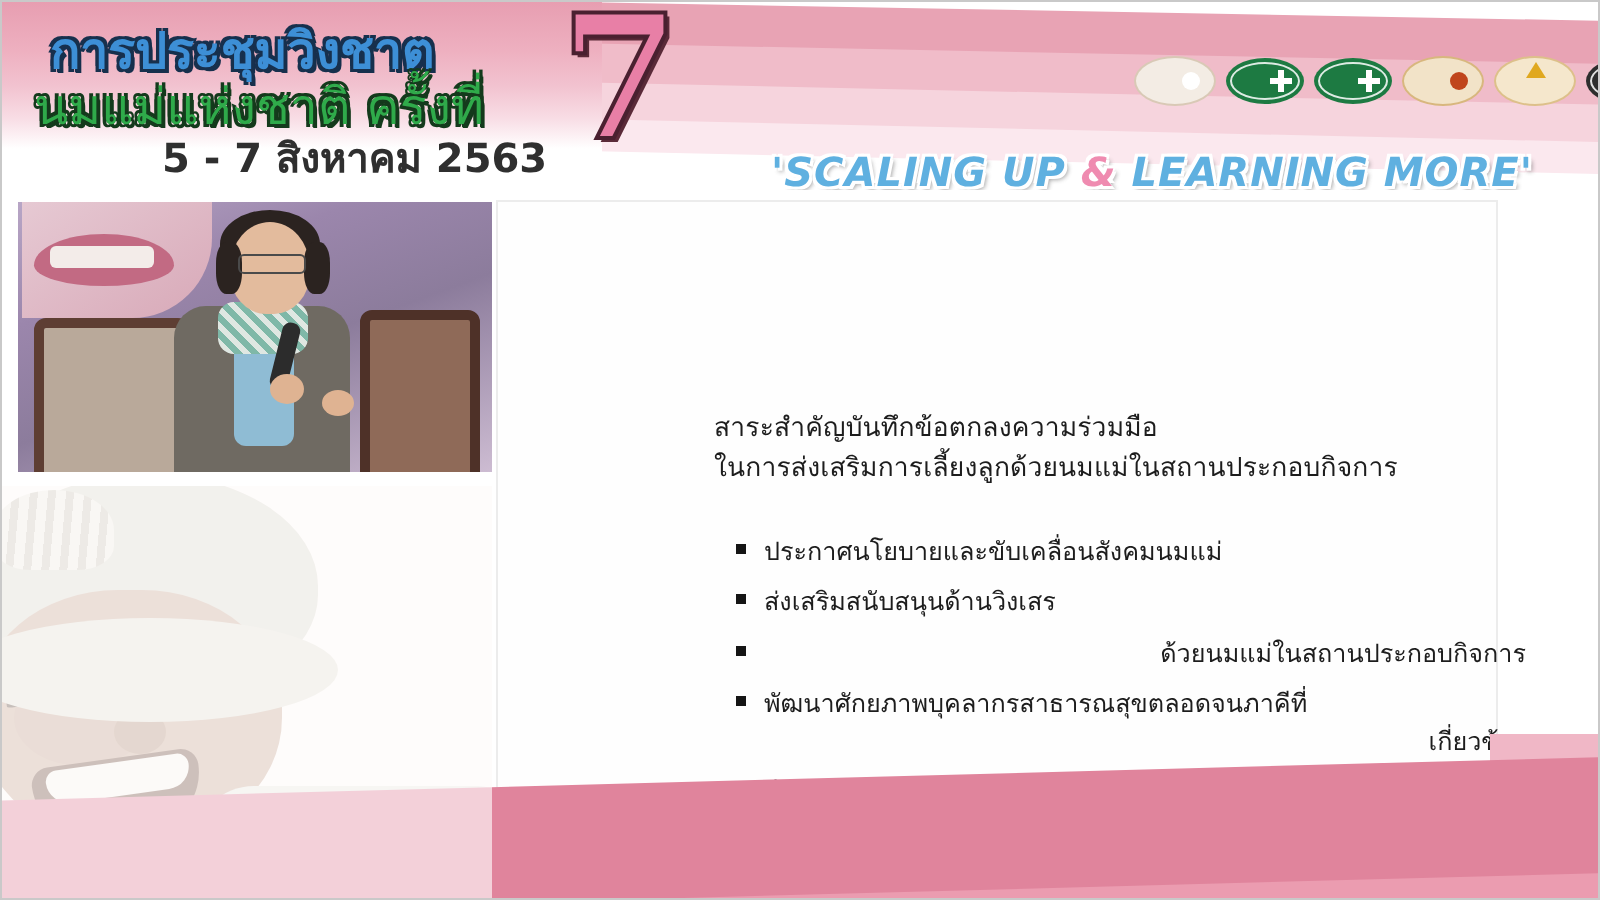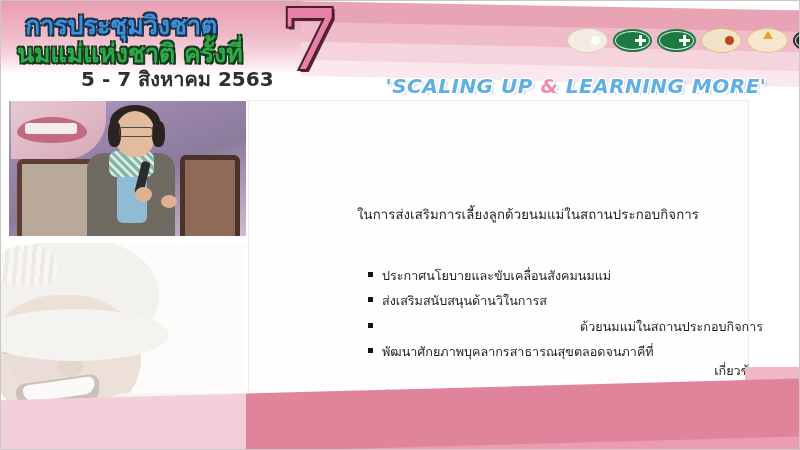--- a/index.html
+++ b/index.html
@@ -25,21 +25,21 @@
          font-family:"DejaVu Serif","Liberation Serif",serif;line-height:1;
          color:#e87fa6;-webkit-text-stroke:2px #4a2030;
          text-shadow:2px 2px 0 #5a2a38;letter-spacing:-2px;}
 
   
   #t-line1{position:absolute;left:24px;top:4px;font-size:25px;font-weight:bold;
            color:#3d8fd6;text-shadow:
              -1.6px -1.6px 0 #17304d, 1.6px -1.6px 0 #17304d,
              -1.6px 1.6px 0 #17304d, 1.6px 1.6px 0 #17304d,
              2px 2px 0 #17304d;letter-spacing:0px;white-space:nowrap;}
-  #t-line2{position:absolute;left:16px;top:32px;font-size:25px;font-weight:bold;
+  #t-line2{position:absolute;left:16px;top:32px;font-size:25px;font-weight:normal;
            color:#2faa4a;text-shadow:
              -1.6px -1.6px 0 #143a1c, 1.6px -1.6px 0 #143a1c,
              -1.6px 1.6px 0 #143a1c, 1.6px 1.6px 0 #143a1c,
              2px 2px 0 #143a1c;white-space:nowrap;}
   #t-date{position:absolute;left:80px;top:62px;font-size:20px;font-weight:bold;
           color:#2f2f2f;text-shadow:1px 1px 0 #ffffff;white-space:nowrap;}
 
   
   #tagline{position:absolute;left:360px;top:73px;width:430px;text-align:center;
            font-size:20px;font-weight:bold;font-style:italic;
@@ -253,31 +253,32 @@
       <div class="c-nose"></div>
       <div class="c-mouth"></div>
       <div class="c-teeth"></div>
       <div class="c-hat-b"></div>
       <div class="c-shirt"></div>
       <div class="c-arm"></div>
       <div class="c-veil"></div>
     </div>
 
     <div id="heading">
+      <div>สาระสำคัญบันทึกข้อตกลงความร่วมมือ</div>
       <div>ในการส่งเสริมการเลี้ยงลูกด้วยนมแม่ในสถานประกอบกิจการ</div>
     </div>
 
     <div id="bullets">
       <div class="bullet">
         <span class="sq"></span>
         <span>ประกาศนโยบายและขับเคลื่อนสังคมนมแม่</span>
       </div>
       <div class="bullet">
         <span class="sq"></span>
-        <span>ส่งเสริมสนับสนุนด้านวิในการส</span>
+        <span>ส่งเสริมสนับสนุนด้านวิงเสร</span>
       </div>
       <div class="bullet">
         <span class="sq"></span>
         <span class="l2">ด้วยนมแม่ในสถานประกอบกิจการ</span>
       </div>
       <div class="bullet">
         <span class="sq"></span>
         <span>พัฒนาศักยภาพบุคลากรสาธารณสุขตลอดจนภาคีที่</span>
         <span class="l2">เกี่ยวข้อง</span>
       </div>

